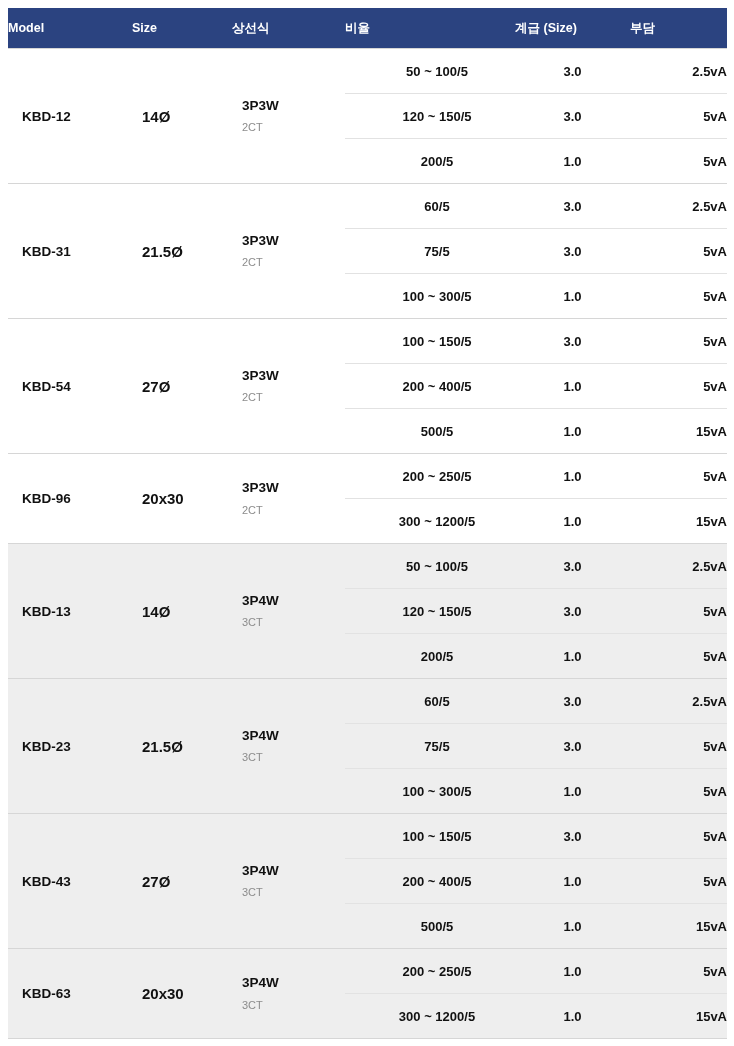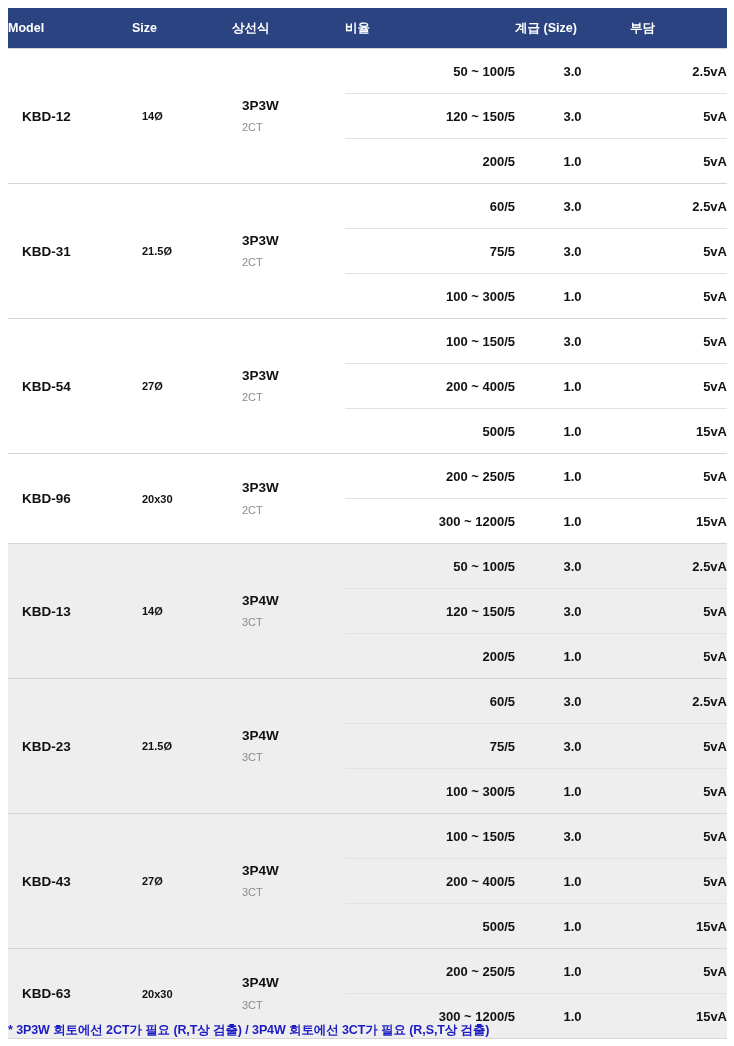--- a/index.html
+++ b/index.html
@@ -68,21 +68,21 @@
     vertical-align: middle;
     background: #ffffff;
   }
 
   
   td.grp {
     font-weight: bold;
     border-top: 1px solid #d6d6d6;
   }
   td.grp.m-model  { padding-left: 14px; font-size: 13.5px; }
-  td.grp.m-size   { padding-left: 10px; font-size: 11px; }
+  td.grp.m-size   { padding-left: 10px; font-size: 15px; }
   td.grp.m-wiring { padding-left: 10px; }
 
   .wiring-main {
     display: block;
     font-size: 13.5px;
     font-weight: bold;
     color: #111111;
     line-height: 1.05;
   }
   .wiring-sub {
@@ -95,21 +95,21 @@
   }
 
   
   td.sub {
     height: 44px;
     font-weight: bold;
     border-top: 1px solid #e2e2e2;
   }
   tr.first-sub td.sub { border-top: 1px solid #d6d6d6; }
 
-  td.sub.m-ratio  { padding-left: 14px; text-align: right; }
+  td.sub.m-ratio  { padding-left: 14px; text-align: center; }
   td.sub.m-class  { text-align: center; }
   td.sub.m-burden { text-align: right; }
 
   
   tbody.shaded td { background: #eeeeee; }
 
   
   tr.table-foot-rule td {
     height: 0;
     border-top: 1px solid #d6d6d6;
@@ -335,15 +335,14 @@
           <td></td>
           <td></td>
           <td></td>
           <td></td>
           <td></td>
           <td></td>
         </tr>
       </tbody>
     </table>
 
-  <div class="footnote">* 3P3W 회토에선 2CT가 필요 (R,T상 검출) / 3P4W 회토에선 3CT가 필요 (R,S,T상 검출)</div>
 
 </div>
 
 </body></html>

